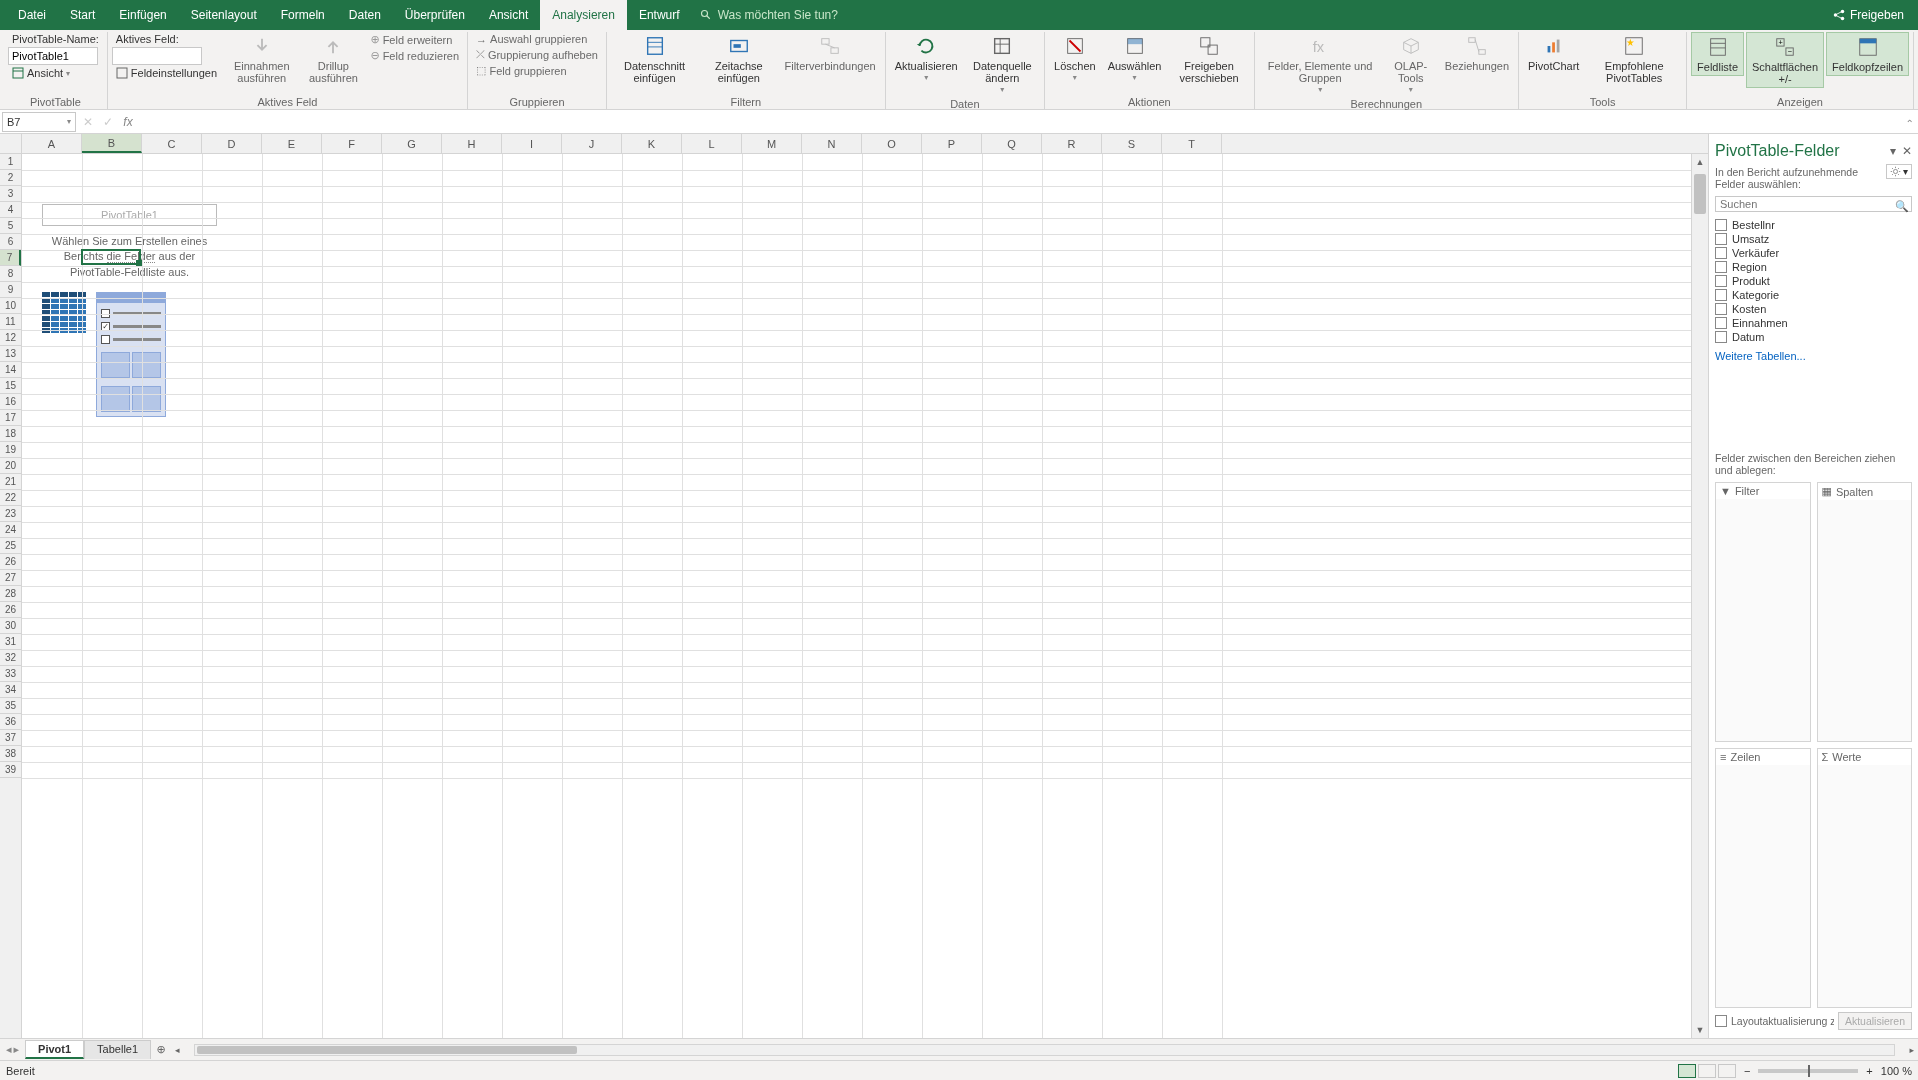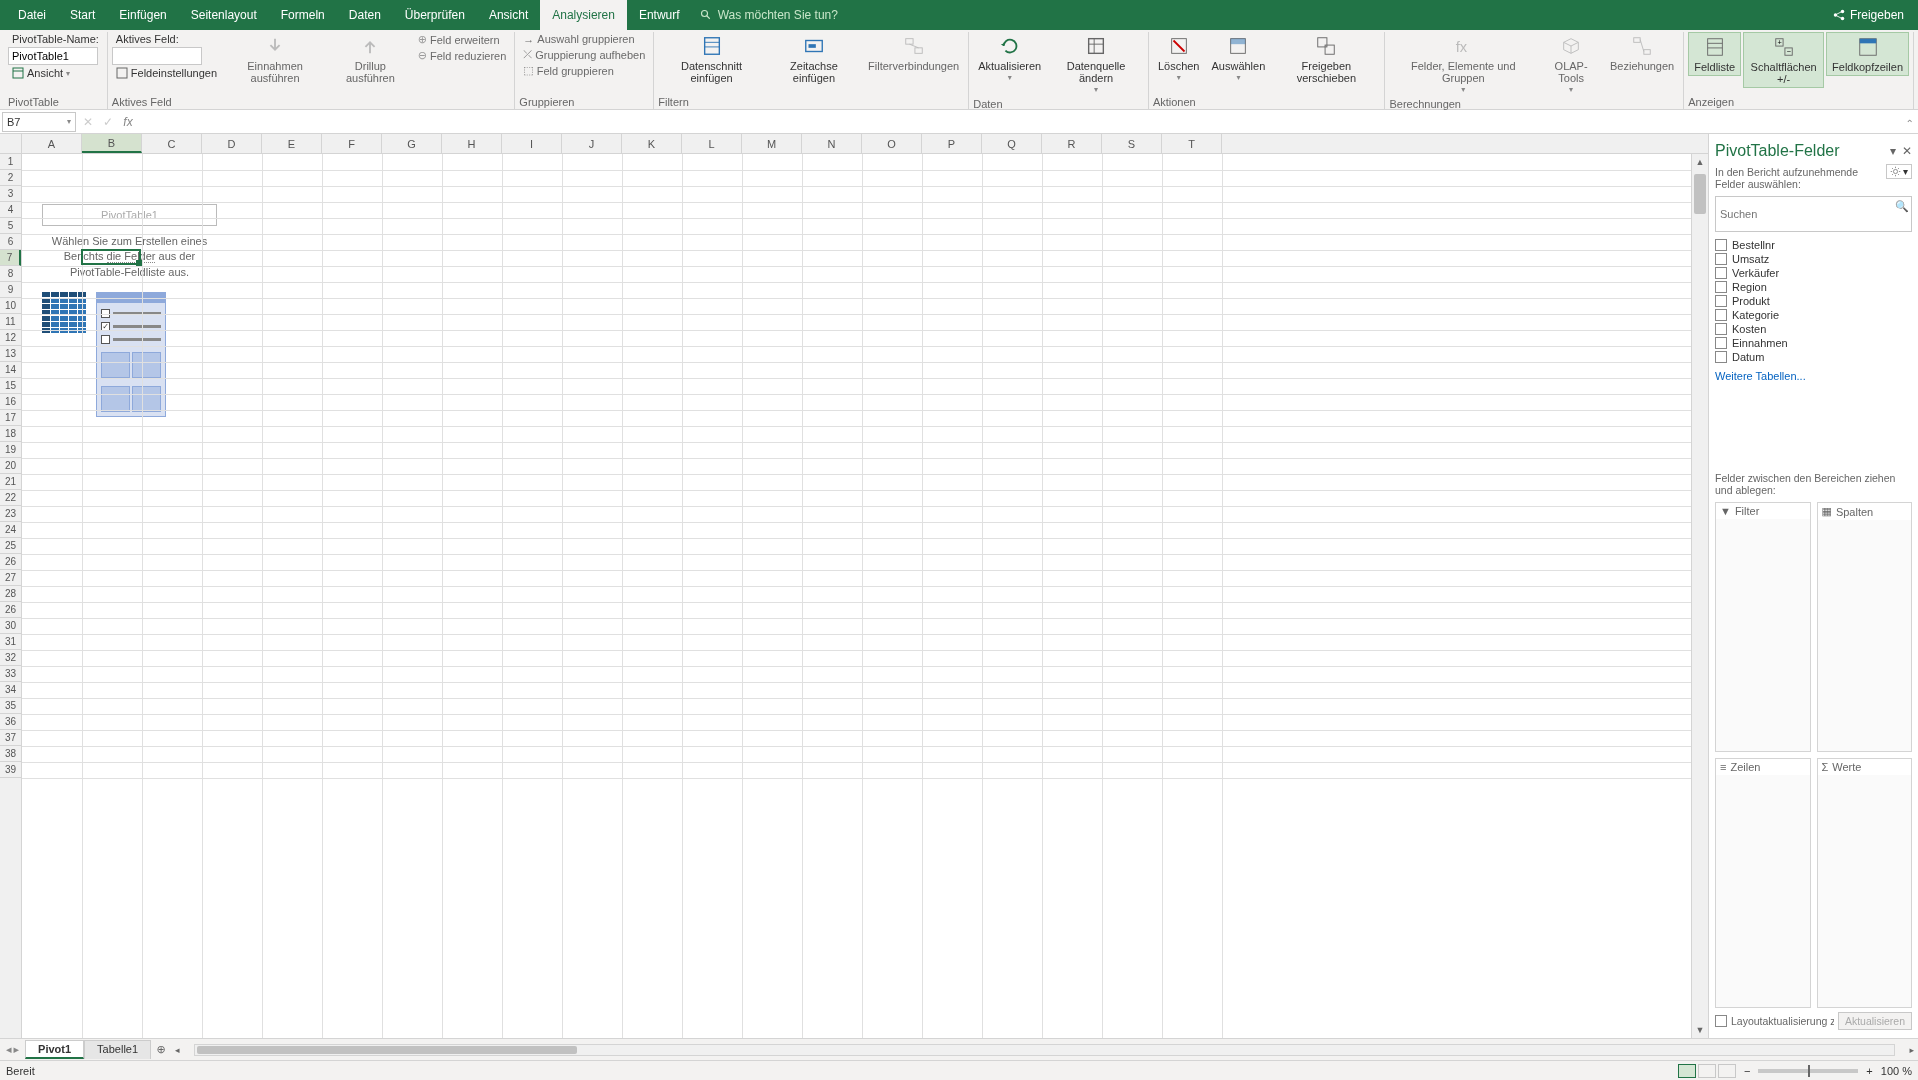--- a/index.html
+++ b/index.html
@@ -11,21 +11,21 @@
 .tab { padding: 0 12px; color: #fff; display: flex; align-items: center; cursor: pointer; font-size: 12px; }
 .tab.active { background: #f3f2f1; color: #217346; }
 .search-tell { margin-left: 8px; display: flex; align-items: center; color: #c8e6c9; gap: 6px; }
 .search-tell svg { width: 12px; height: 12px; }
 .titlebar-right { margin-left: auto; display: flex; align-items: flex-start; color: #fff; gap: 6px; padding-right: 8px; }
 
 
 .ribbon { height: 80px; background: #f3f2f1; border-bottom: 1px solid #d4d4d4; display: flex; padding: 2px 4px 0 4px; }
 .ribbon-group { display: flex; flex-direction: column; border-right: 1px solid #d4d4d4; padding: 0 4px; }
 .ribbon-group-body { flex: 1; display: flex; align-items: flex-start; gap: 2px; }
-.ribbon-group-label { text-align: left; font-size: 11px; color: #666; padding: 1px 0; }
+.ribbon-group-label { text-align: center; font-size: 11px; color: #666; padding: 1px 0; }
 .rb-stack { display: flex; flex-direction: column; gap: 1px; font-size: 11px; }
 .rb-small { display: flex; align-items: center; gap: 3px; padding: 1px 4px; color: #6a6a6a; white-space: nowrap; }
 .rb-small.enabled { color: #333; }
 .rb-input { width: 90px; height: 18px; border: 1px solid #c8c8c8; background: #fff; font-size: 11px; padding: 0 3px; }
 .rb-big { display: flex; flex-direction: column; align-items: center; justify-content: flex-start; padding: 2px 5px; font-size: 11px; color: #666; text-align: center; line-height: 1.1; gap: 2px; }
 .rb-big.enabled { color: #333; }
 .rb-big.toggled { background: #d4e6d4; border: 1px solid #a5c9a5; }
 .rb-icon { width: 24px; height: 24px; display: flex; align-items: center; justify-content: center; }
 .rb-icon svg { width: 22px; height: 22px; }
 .rb-arrow { font-size: 8px; color: #888; }
@@ -73,21 +73,21 @@
 .vscroll { width: 17px; background: #f0f0f0; border-left: 1px solid #d4d4d4; position: relative; }
 .vscroll .thumb { position:absolute; left:2px; right:2px; top: 20px; height: 40px; background:#c1c1c1; border-radius:2px;}
 .vscroll .arr { position:absolute; left:0; right:0; height:16px; text-align:center; font-size:9px; color:#666; line-height:16px;}
 
 
 .fieldpane { width: 210px; border-left: 1px solid #d4d4d4; background: #fff; display: flex; flex-direction: column; padding: 4px 6px; }
 .fp-title { font-size: 16px; color: #217346; padding: 4px 0; display: flex; align-items: center; }
 .fp-title .sp { margin-left: auto; display:flex; gap:6px; color:#666; font-size:12px;}
 .fp-sub { font-size: 10.5px; color: #666; margin: 2px 0 6px 0; }
 .fp-gear { border:1px solid #c8c8c8; padding:1px 3px; display:flex; align-items:center; gap:2px; font-size:10px;}
-.fp-search { display: flex; border: 1px solid #c8c8c8; height: 36px; margin-bottom: 6px; }
+.fp-search { display: flex; border: 1px solid #c8c8c8; height: 16px; margin-bottom: 6px; }
 .fp-search input { flex: 1; border: none; font-size: 11px; padding: 0 4px; color: #999; }
 .fp-search .mag { width: 18px; text-align: center; color: #666; font-size: 11px; line-height: 18px;}
 .fp-list { flex: 0 0 auto; }
 .fp-item { display: flex; align-items: center; gap: 5px; padding: 1px 0; font-size: 11px; }
 .fp-cb { width: 12px; height: 12px; border: 1px solid #888; background: #fff; }
 .fp-more { font-size: 11px; color: #0563c1; padding: 6px 0 10px 0; cursor: pointer; }
 .fp-drag-label { font-size: 10.5px; color: #666; margin: 80px 0 6px 0; }
 .fp-areas { display: grid; grid-template-columns: 1fr 1fr; grid-template-rows: 1fr 1fr; gap: 6px; flex: 1; }
 .fp-area { border: 1px solid #d4d4d4; display: flex; flex-direction: column; min-height: 100px; }
 .fp-area-h { font-size: 11px; color: #666; padding: 2px 4px; display: flex; align-items: center; gap: 4px; }
@@ -361,20 +361,44 @@
               <rect x="14" y="16" width="7" height="5" fill="none" stroke="#bbb"></rect>
               <line x1="10" y1="5" x2="14" y2="18" stroke="#bbb"></line>
             </svg>
           </div>
         <span>Beziehungen</span>
       </div>
     </div>
     <div class="ribbon-group-label">Berechnungen</div>
   </div>
 
+  <div class="ribbon-group">
+    <div class="ribbon-group-body">
+      <div class="rb-big enabled">
+        <div class="rb-icon">
+            <svg viewBox="0 0 24 24">
+              <rect x="5" y="12" width="3" height="7" fill="#2f75b5"></rect>
+              <rect x="10" y="8" width="3" height="11" fill="#ed7d31"></rect>
+              <rect x="15" y="5" width="3" height="14" fill="#a5a5a5"></rect>
+            </svg>
+          </div>
+        <span>PivotChart</span>
+      </div>
+      <div class="rb-big enabled">
+        <div class="rb-icon">
+            <svg viewBox="0 0 24 24">
+              <rect x="3" y="3" width="18" height="18" fill="none" stroke="#666"></rect>
+              <path d="M8 4 l1 3 l3 0 l-2.5 2 l1 3 l-2.5 -2 l-2.5 2 l1 -3 l-2.5 -2 l3 0 z" fill="#ffc000"></path>
+            </svg>
+          </div>
+        <span>Empfohlene PivotTables</span>
+      </div>
+    </div>
+    <div class="ribbon-group-label">Tools</div>
+  </div>
 
   <div class="ribbon-group">
     <div class="ribbon-group-body">
       <div class="rb-big enabled toggled">
         <div class="rb-icon">
             <svg viewBox="0 0 24 24">
               <rect x="4" y="3" width="16" height="18" fill="none" stroke="#666"></rect>
               <line x1="4" y1="8" x2="20" y2="8" stroke="#666"></line>
               <line x1="4" y1="13" x2="20" y2="13" stroke="#666"></line>
             </svg>

